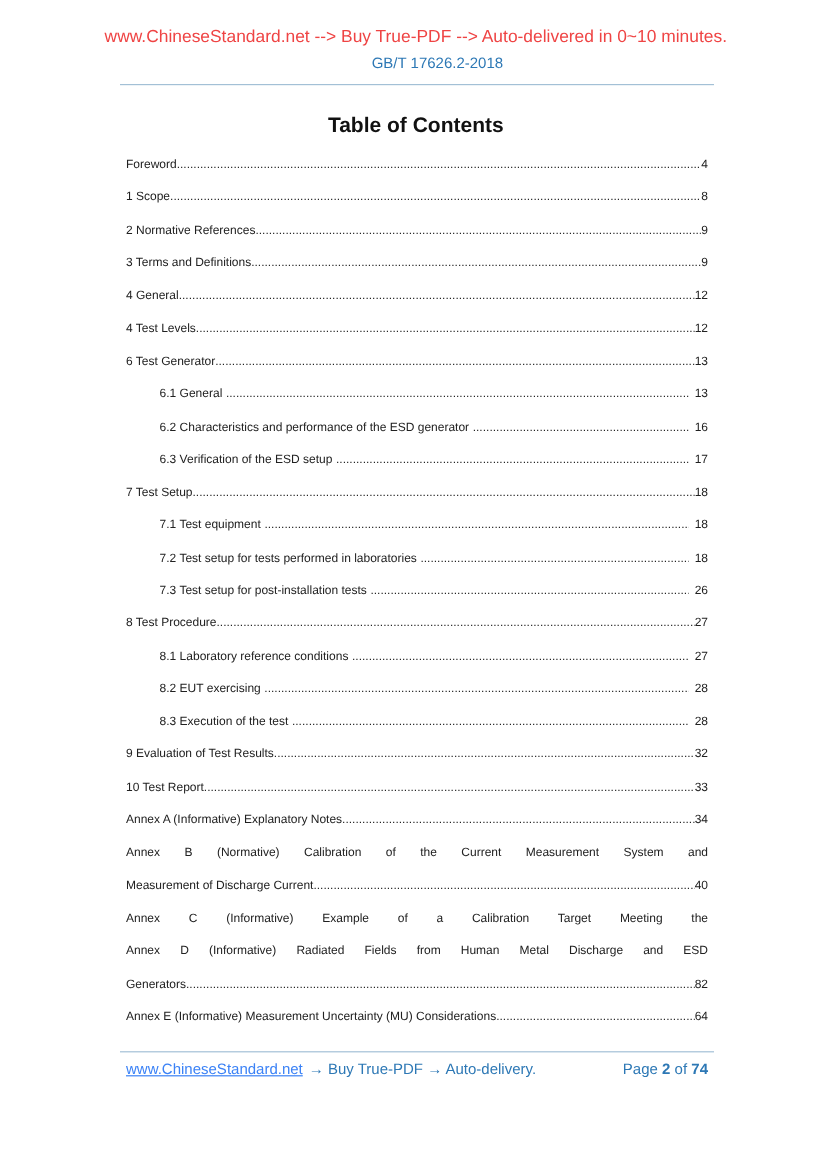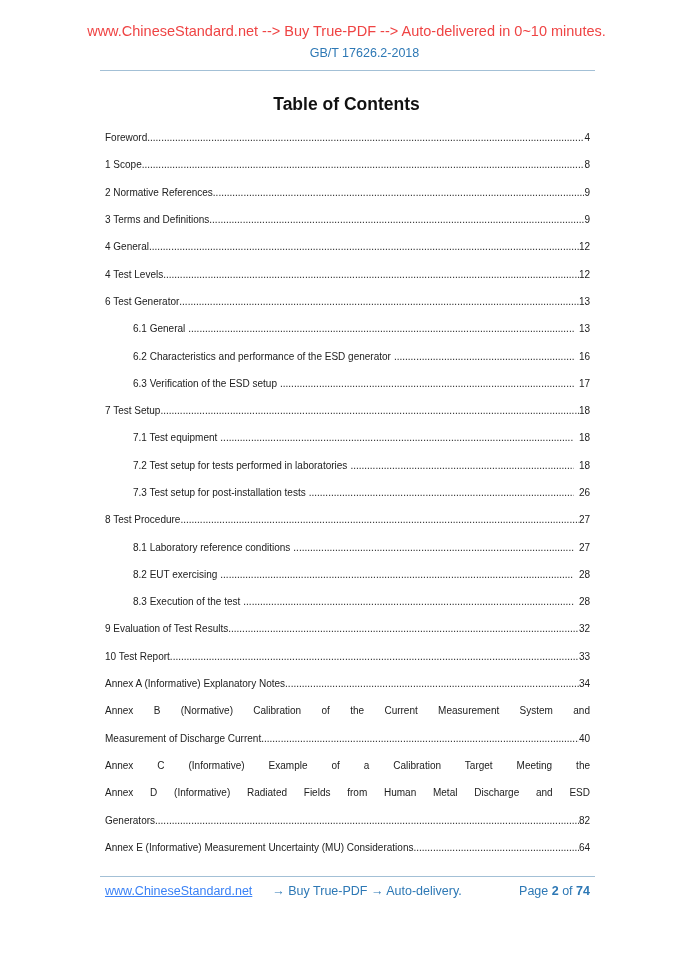--- a/index.html
+++ b/index.html
@@ -98,21 +98,21 @@
     justify-content: space-between;
     align-items: baseline;
     color: #2d78b5;
     font-size: 12.5px;
   }
   .footer-link {
     color: #3b82f6;
     text-decoration: underline;
     cursor: pointer;
   }
-  .footer-tagline { margin-left: 20px; text-align: right; }
+  .footer-tagline { margin-left: 5px; text-align: right; }
   .footer-right b { font-weight: bold; }
 </style>
 </head>
 <body>
 
 <div class="page">
 
   <div class="banner">www.ChineseStandard.net --&gt; Buy True-PDF --&gt; Auto-delivered in 0~10 minutes.</div>
 
   <div class="std-code">GB/T 17626.2-2018</div>

